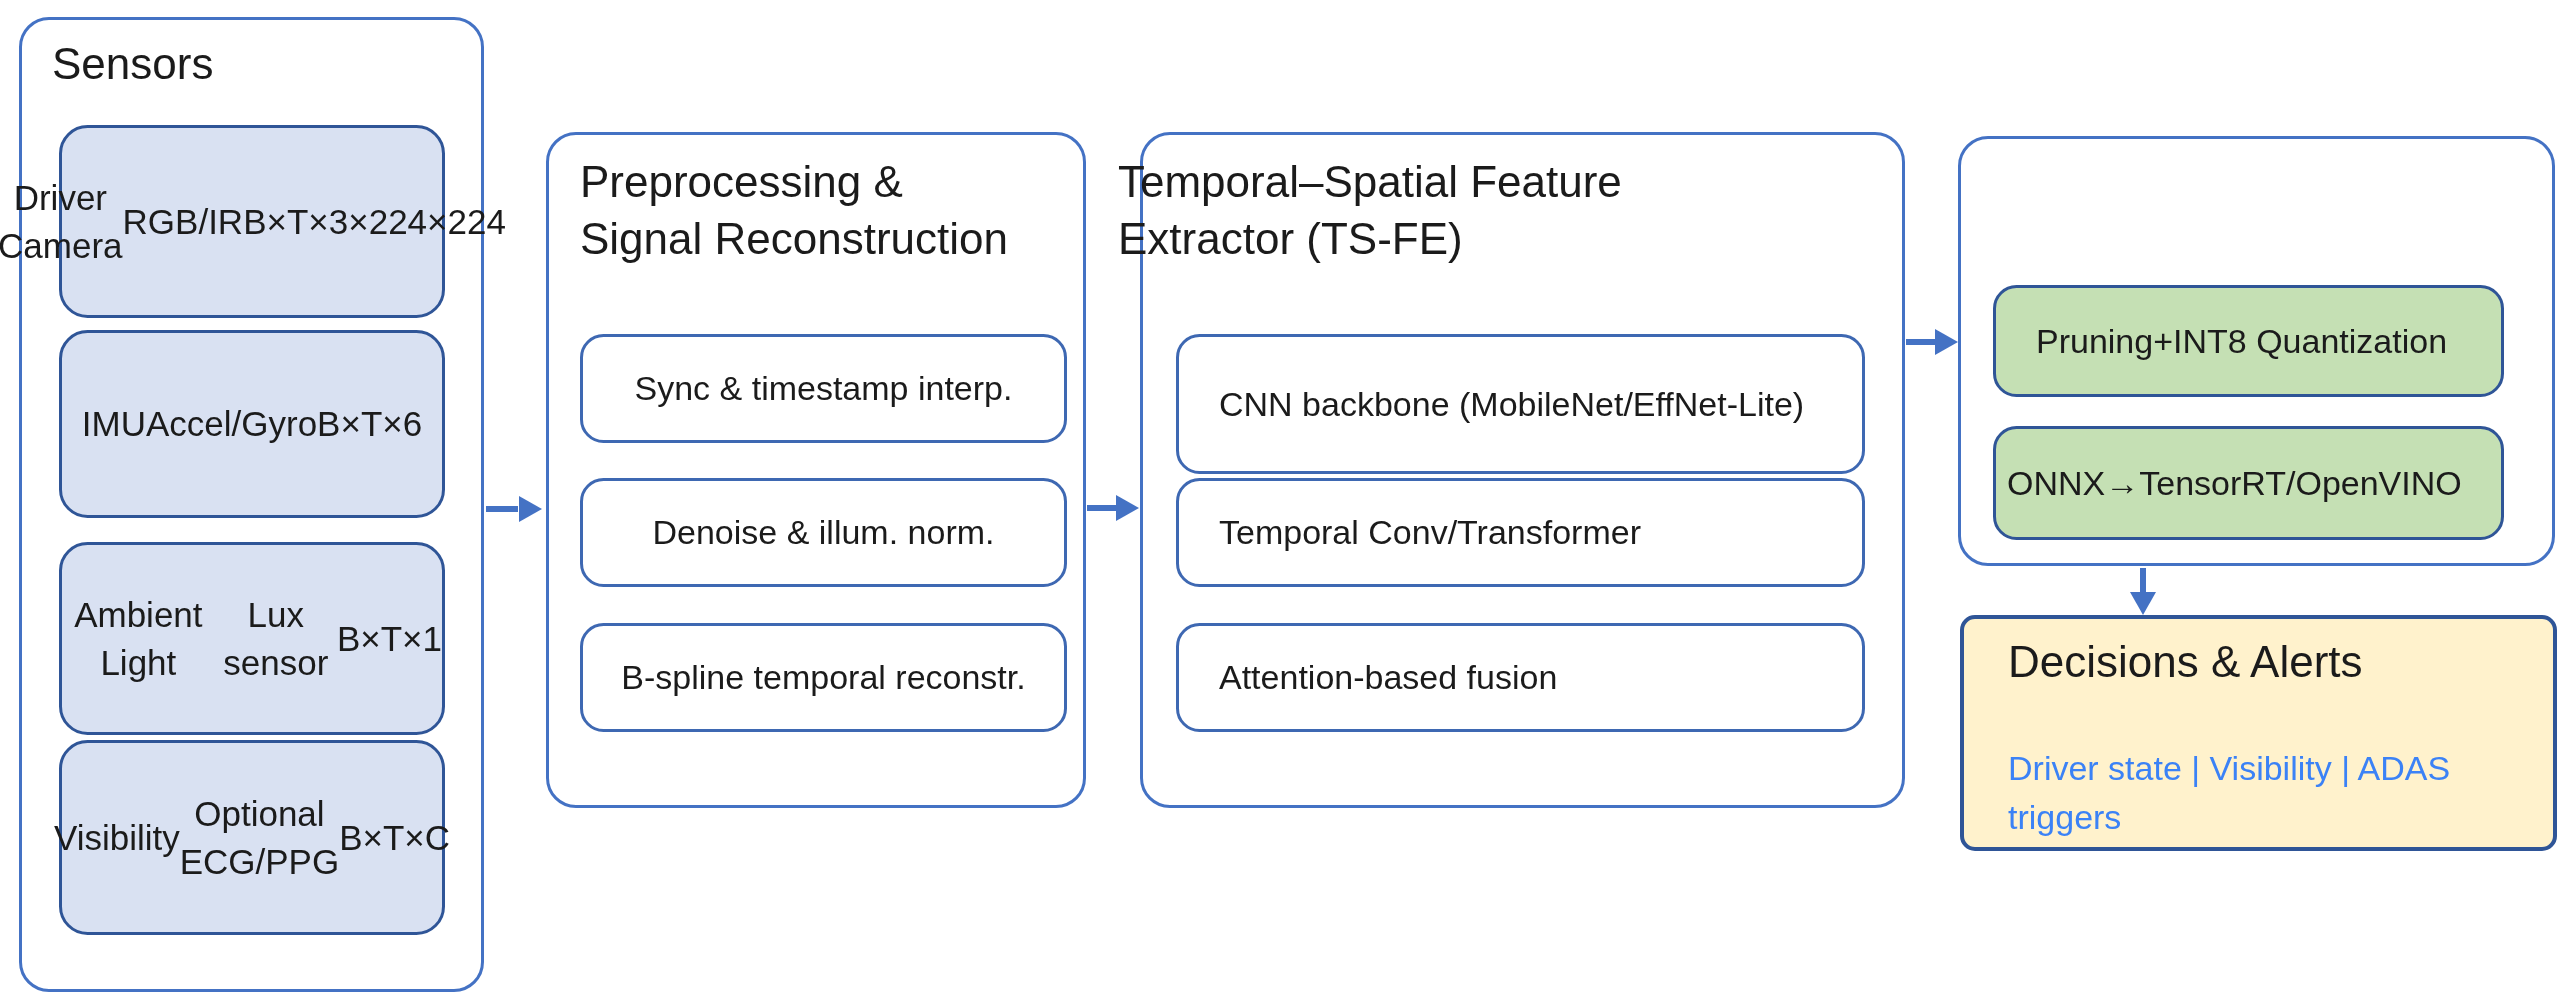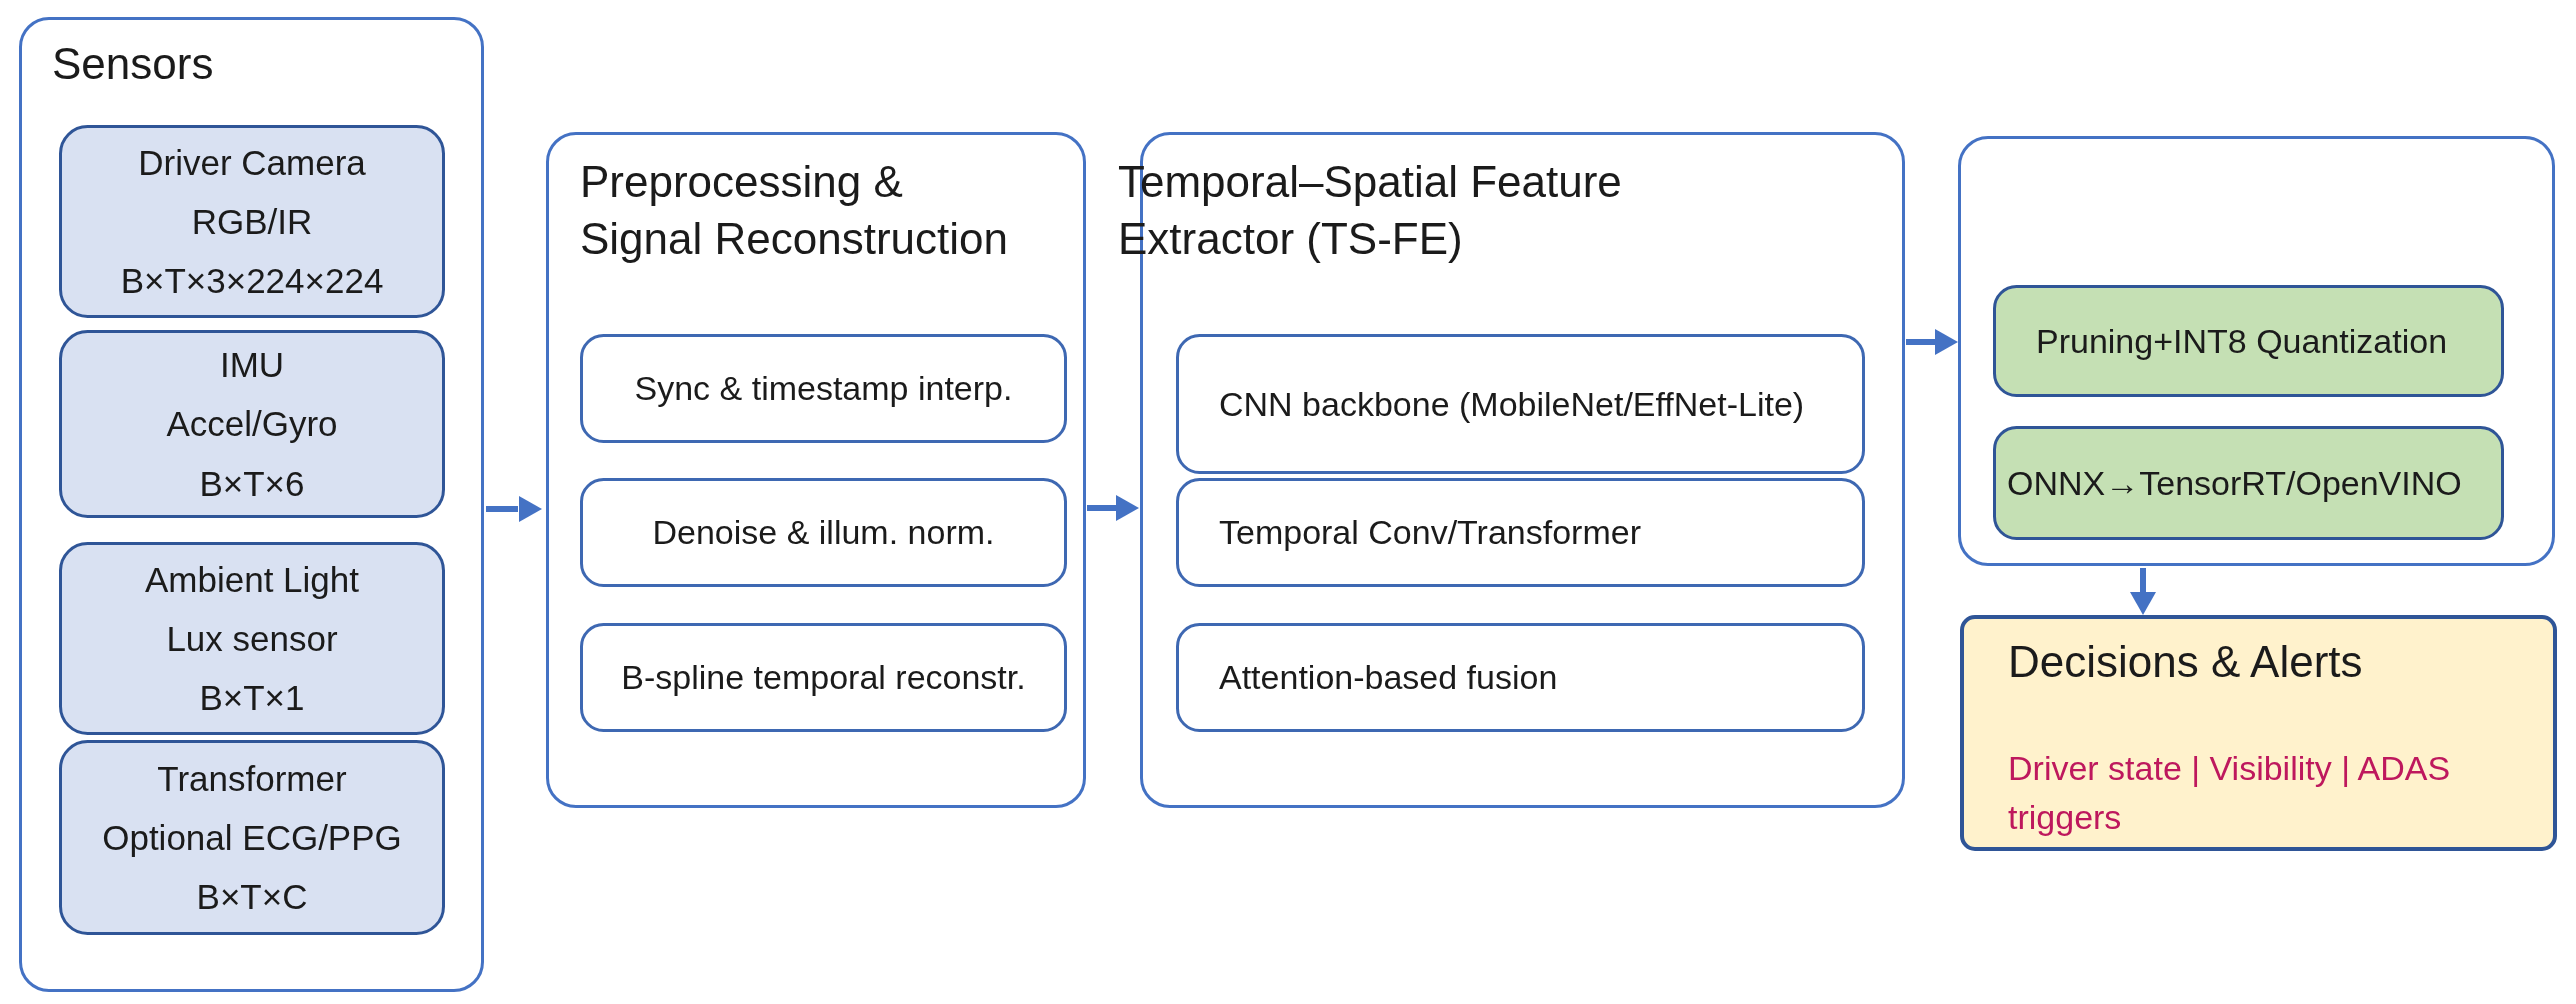--- a/index.html
+++ b/index.html
@@ -9,38 +9,38 @@
   }
   .stage *{box-sizing:border-box;}
   .panel{
     position:absolute;background:#ffffff;border:3.4px solid #4472C4;border-radius:30px;
   }
   .panel-title{
     position:absolute;font-size:44px;line-height:1.30;white-space:nowrap;color:#1b1b1b;
   }
   .sbox{
     position:absolute;background:#D9E1F2;border:3.4px solid #2F5597;border-radius:28.6px;
-    display:flex;flex-direction:column;justify-content:center;align-items:center;
-    text-align:center;font-size:35px;line-height:1.35;gap:12px;
+    display:flex;flex-direction:row;justify-content:center;align-items:center;
+    text-align:center;font-size:35px;line-height:1.35;
   }
   .step{
     position:absolute;background:#ffffff;border:3.4px solid #3E68B2;border-radius:23.5px;
     display:flex;align-items:center;font-size:34px;white-space:nowrap;
   }
   .step.centered{justify-content:center;text-align:center;}
   .step.leftpad{padding-left:40px;}
   .gbox{
     position:absolute;background:#C5E0B4;border:3.4px solid #2F5597;border-radius:23.5px;
     display:flex;align-items:center;padding-left:40px;font-size:34px;white-space:nowrap;
   }
   .ybox{
     position:absolute;background:#FFF2CC;border:4.2px solid #2F5597;border-radius:15px;
   }
   .ybox-title{position:absolute;font-size:44px;white-space:nowrap;color:#1b1b1b;}
-  .ybox-body{position:absolute;font-size:34px;line-height:1.45;color:#be185d;}
+  .ybox-body{position:absolute;font-size:34px;line-height:1.45;color:#3b82f6;}
   .arrow-h{position:absolute;height:5.9px;background:#4472C4;}
   .arrow-h::after{
     content:"";position:absolute;right:-23.5px;top:calc(50% - 13.4px);
     border-left:23.5px solid #4472C4;border-top:13.4px solid transparent;border-bottom:13.4px solid transparent;
   }
   .arrow-v{position:absolute;width:5.9px;background:#4472C4;}
   .arrow-v::after{
     content:"";position:absolute;bottom:-23.5px;left:calc(50% - 13.4px);
     border-top:23.5px solid #4472C4;border-left:13.4px solid transparent;border-right:13.4px solid transparent;
   }
@@ -65,21 +65,21 @@
     <div>B×T×6</div>
   </div>
 
   <div class="sbox" style="left:59px;top:534px;width:386px;height:193px;margin-top:8px;">
     <div>Ambient Light</div>
     <div>Lux sensor</div>
     <div>B×T×1</div>
   </div>
 
   <div class="sbox" style="left:59px;top:740px;width:386px;height:195px;">
-    <div>Transformer</div>
+    <div>Visibility</div>
     <div>Optional ECG/PPG</div>
     <div>B×T×C</div>
   </div>
 
   <div class="panel" style="left:546px;top:132px;width:540px;height:676px;"></div>
   <div class="panel-title" style="left:580px;top:153px;">
     <div>Preprocessing &amp;</div>
     <div>Signal Reconstruction</div>
   </div>
 

